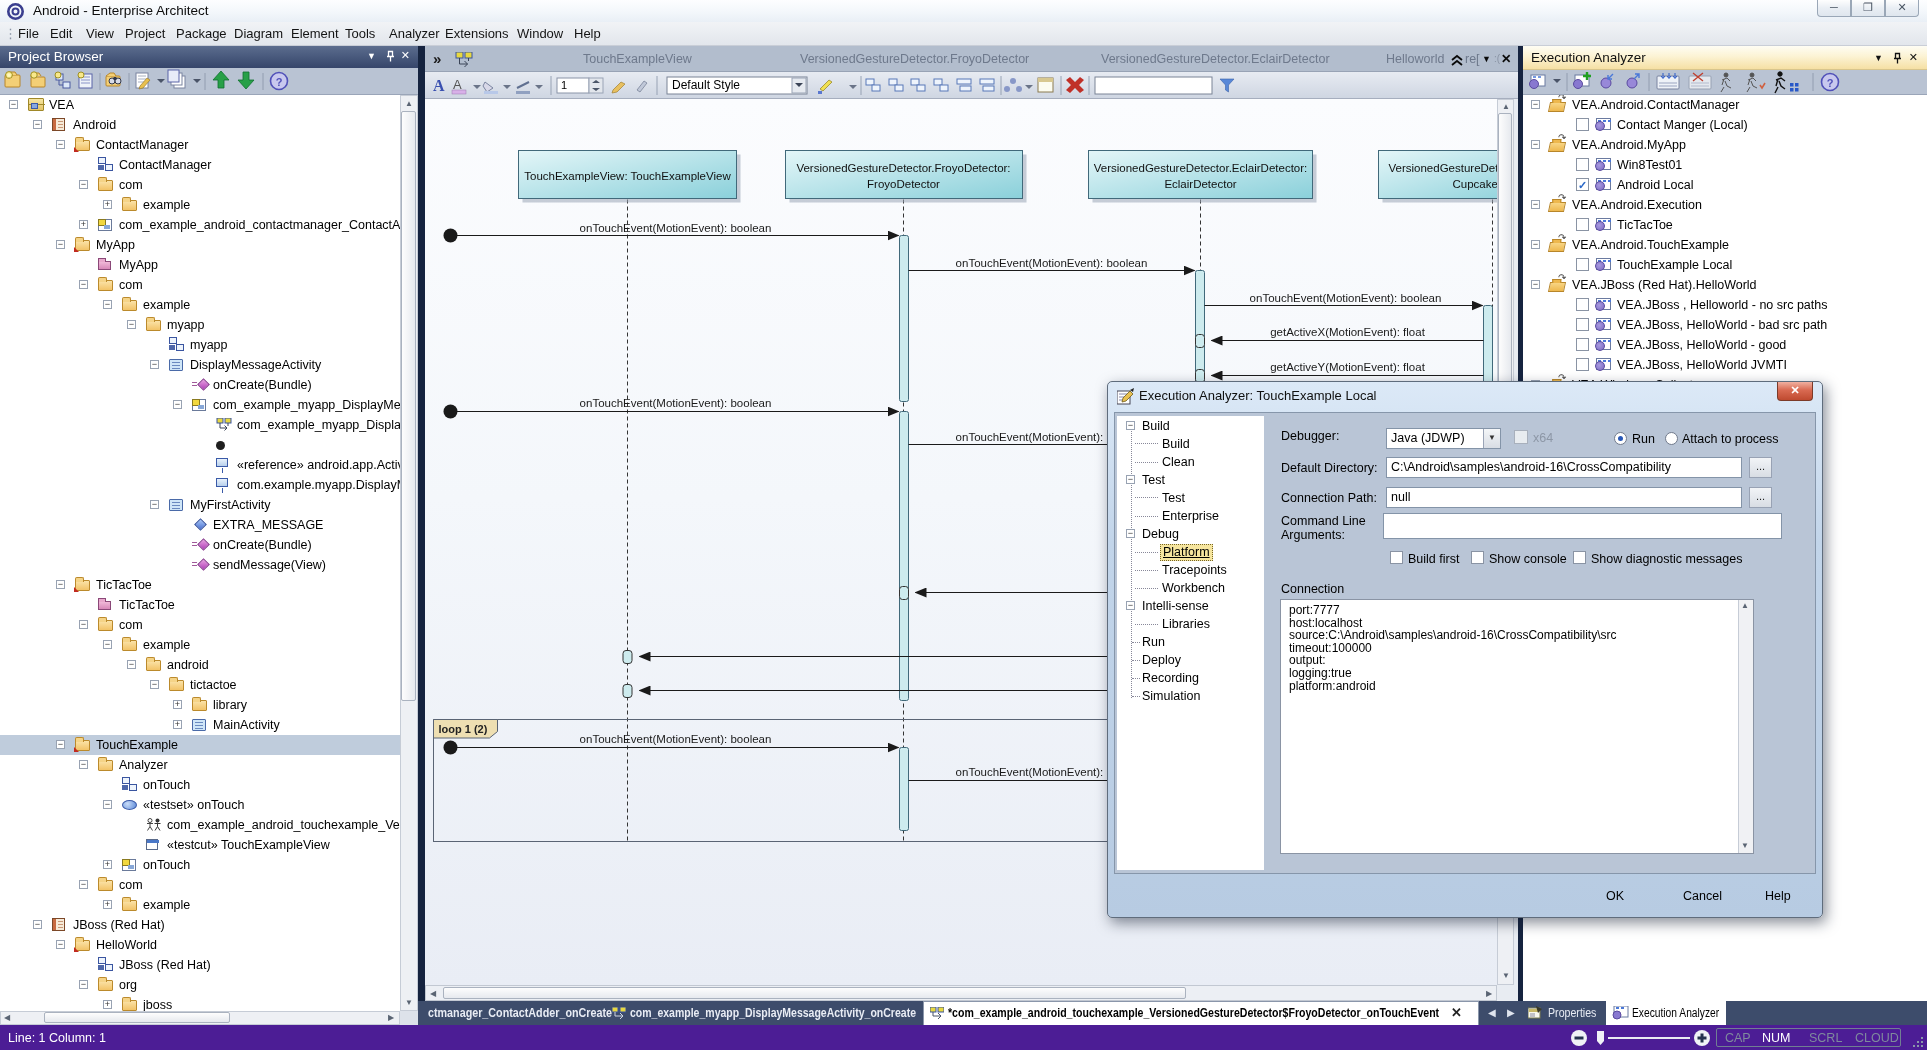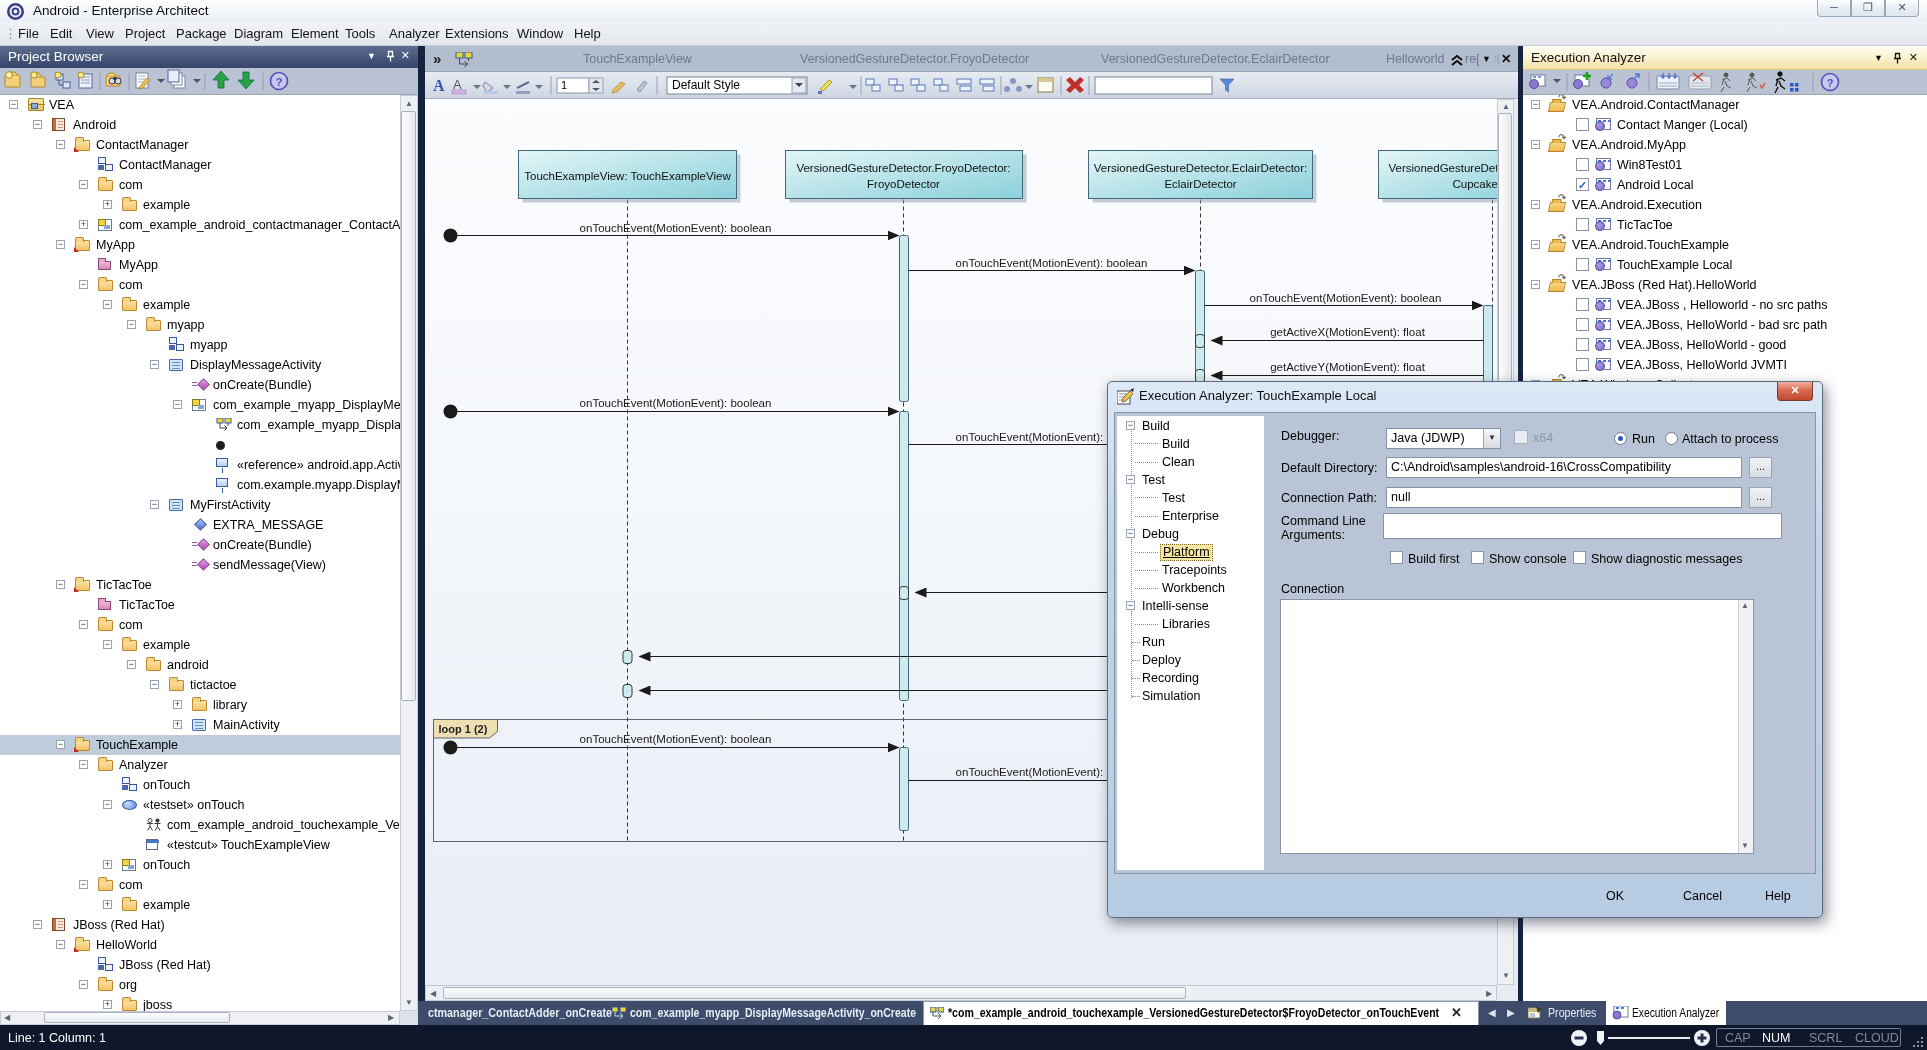--- a/index.html
+++ b/index.html
@@ -47,21 +47,21 @@
   #ctabs { left:418px; top:1001px; width:1509px; height:24px; background:#3d4c6b; }
 
   
   #rhead { left:1523px; top:46px; width:404px; height:24px;
     background:linear-gradient(180deg,#fefdf4,#fcf3d4 45%,#f5e0a4); border-bottom:1px solid #d8c58c;
     font-size:13.5px; color:#111; padding:4px 0 0 8px; }
   #rtools { left:1523px; top:70px; width:404px; height:25px; background:#b9c3d3; border-bottom:1px solid #9aa5b8; }
   #rtree { left:1523px; top:95px; width:404px; height:906px; background:#fff; overflow:hidden; }
 
   
-  #statusbar { left:0; top:1025px; width:1927px; height:25px; background:#0f172a; color:#fff; }
+  #statusbar { left:0; top:1025px; width:1927px; height:25px; background:#4c1d95; color:#fff; }
 
   
   .sbtrack { position:absolute; background:#eef0f4; border:1px solid #c6ccd6; }
   .sbthumb { position:absolute; background:linear-gradient(90deg,#fdfdfd,#e6e9ee); border:1px solid #aab2bf; border-radius:2px; }
   .sbthumbh { position:absolute; background:linear-gradient(180deg,#fdfdfd,#e6e9ee); border:1px solid #aab2bf; border-radius:2px; }
   .sbarr { position:absolute; font-size:8px; color:#5a6473; }
 
   
   .trow { position:absolute; height:20px; left:0; width:100%; font-size:12.5px; color:#000; white-space:nowrap; }
   .tg { position:absolute; top:5px; width:9px; height:9px; background:#fff; border:1px solid #98a2b2;
@@ -885,20 +885,27 @@
     <div class="dlab" style="left:166px;top:115px">Arguments:</div>
     <div class="dfield" style="left:268px;top:100px;width:399px;height:26px"></div>
     <span class="abs" style="left:275px;top:138px;width:13px;height:13px;background:#fff;border:1px solid #8a94a4"></span>
     <span class="dlab" style="left:293px;top:139px">Build first</span>
     <span class="abs" style="left:356px;top:138px;width:13px;height:13px;background:#fff;border:1px solid #8a94a4"></span>
     <span class="dlab" style="left:374px;top:139px">Show console</span>
     <span class="abs" style="left:458px;top:138px;width:13px;height:13px;background:#fff;border:1px solid #8a94a4"></span>
     <span class="dlab" style="left:476px;top:139px">Show diagnostic messages</span>
     <div class="dlab" style="left:166px;top:169px">Connection</div>
     <div class="abs" style="left:165px;top:186px;width:474px;height:255px;background:#fff;border:1px solid #8a94a4"></div>
+    <pre class="abs" style="left:174px;top:191px;font-family:'Liberation Sans',sans-serif;font-size:12px;line-height:12.6px;color:#000">port:7777
+host:localhost
+source:C:\Android\samples\android-16\CrossCompatibility\src
+timeout:100000
+output:
+logging:true
+platform:android</pre>
     <div class="abs" style="left:623px;top:187px;width:15px;height:253px;background:#f0f1f4;border-left:1px solid #c6ccd6"></div>
       <span class="abs" style="left:626px;top:188px;font-size:8px;color:#5a6473">▲</span>
     <span class="abs" style="left:626px;top:428px;font-size:8px;color:#5a6473">▼</span>
   </div>
   <span class="dlab" style="left:498px;top:507px">OK</span>
   <span class="dlab" style="left:575px;top:507px">Cancel</span>
   <span class="dlab" style="left:657px;top:507px">Help</span>
 </div>
 
 </body></html>

